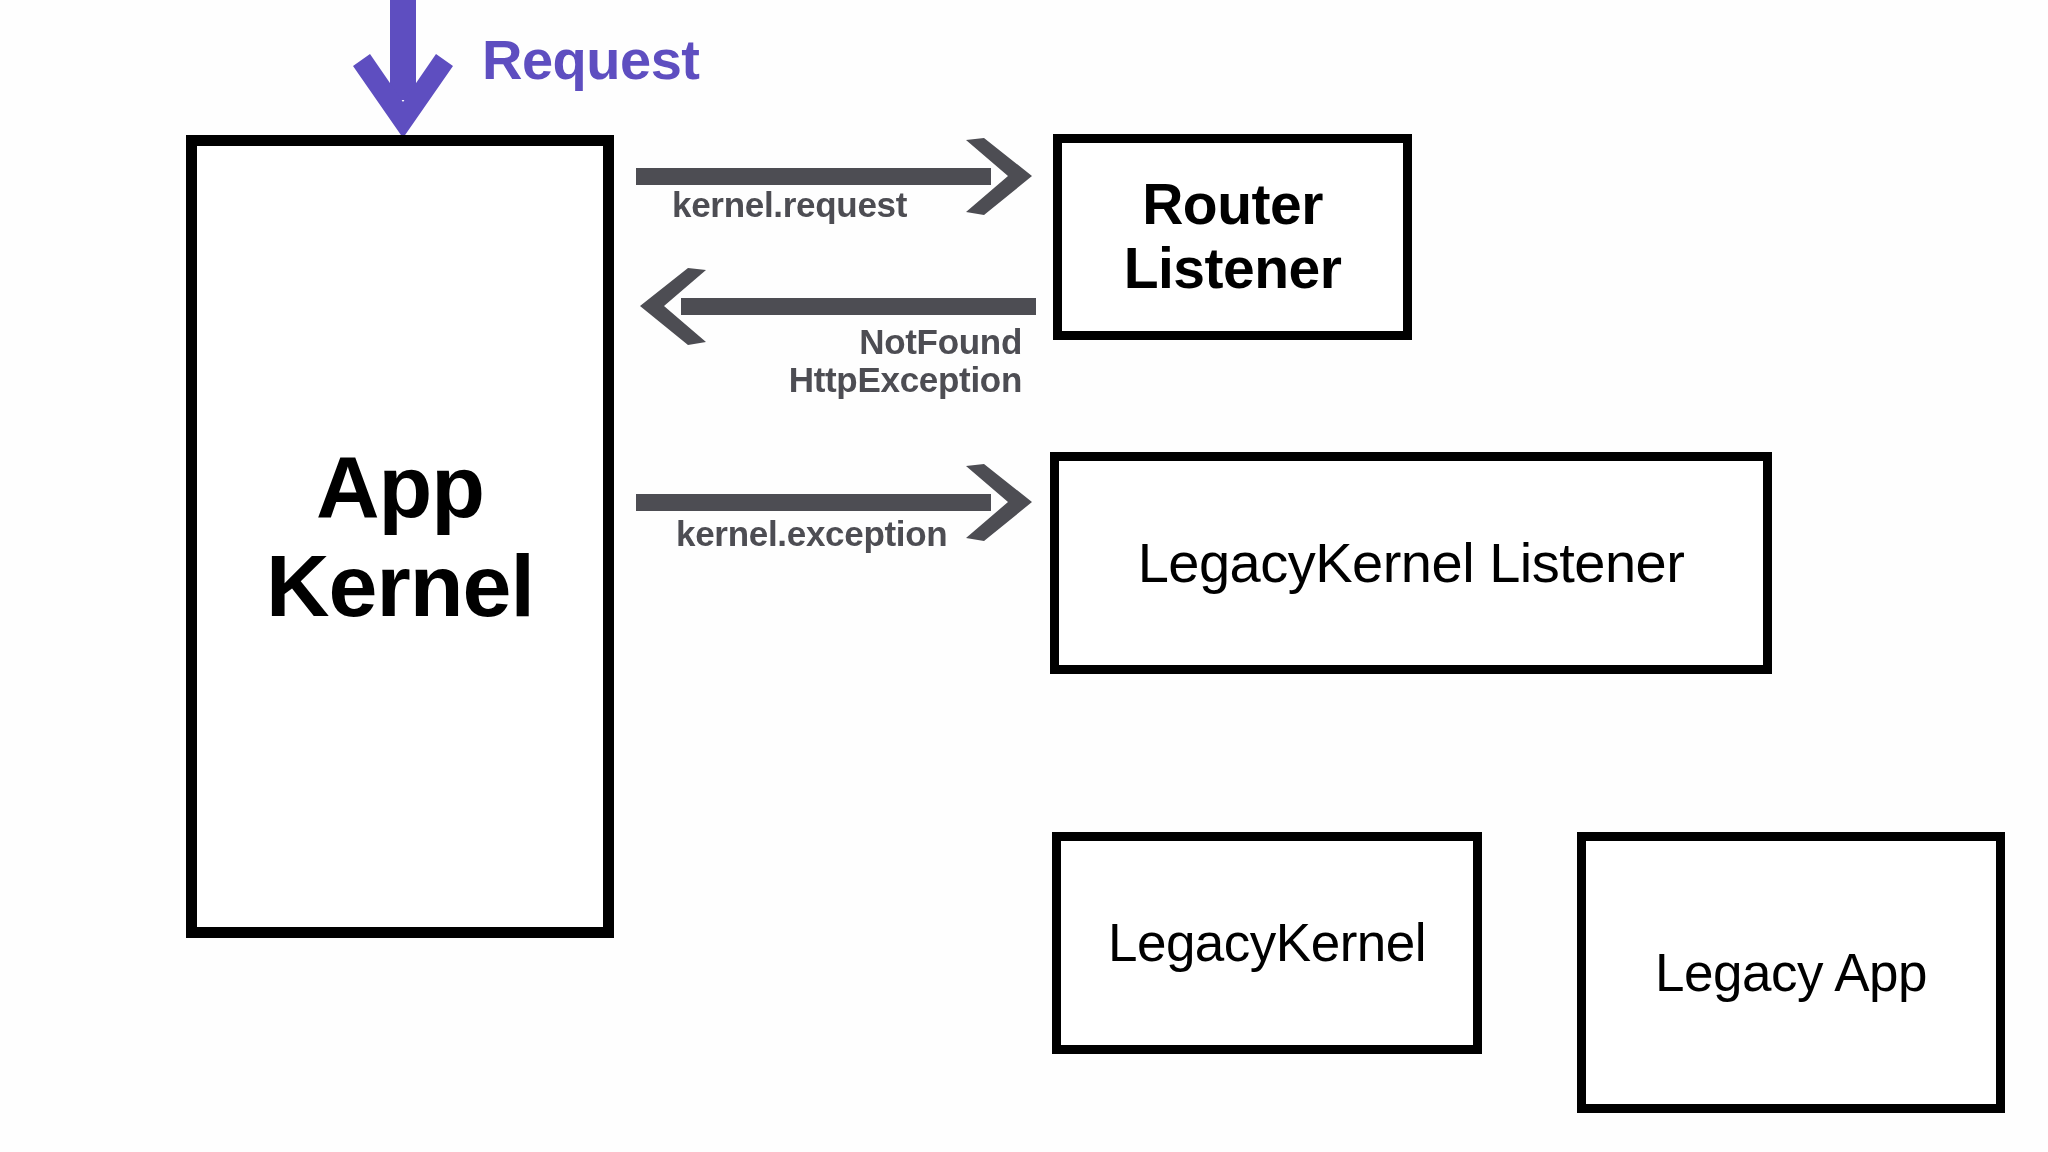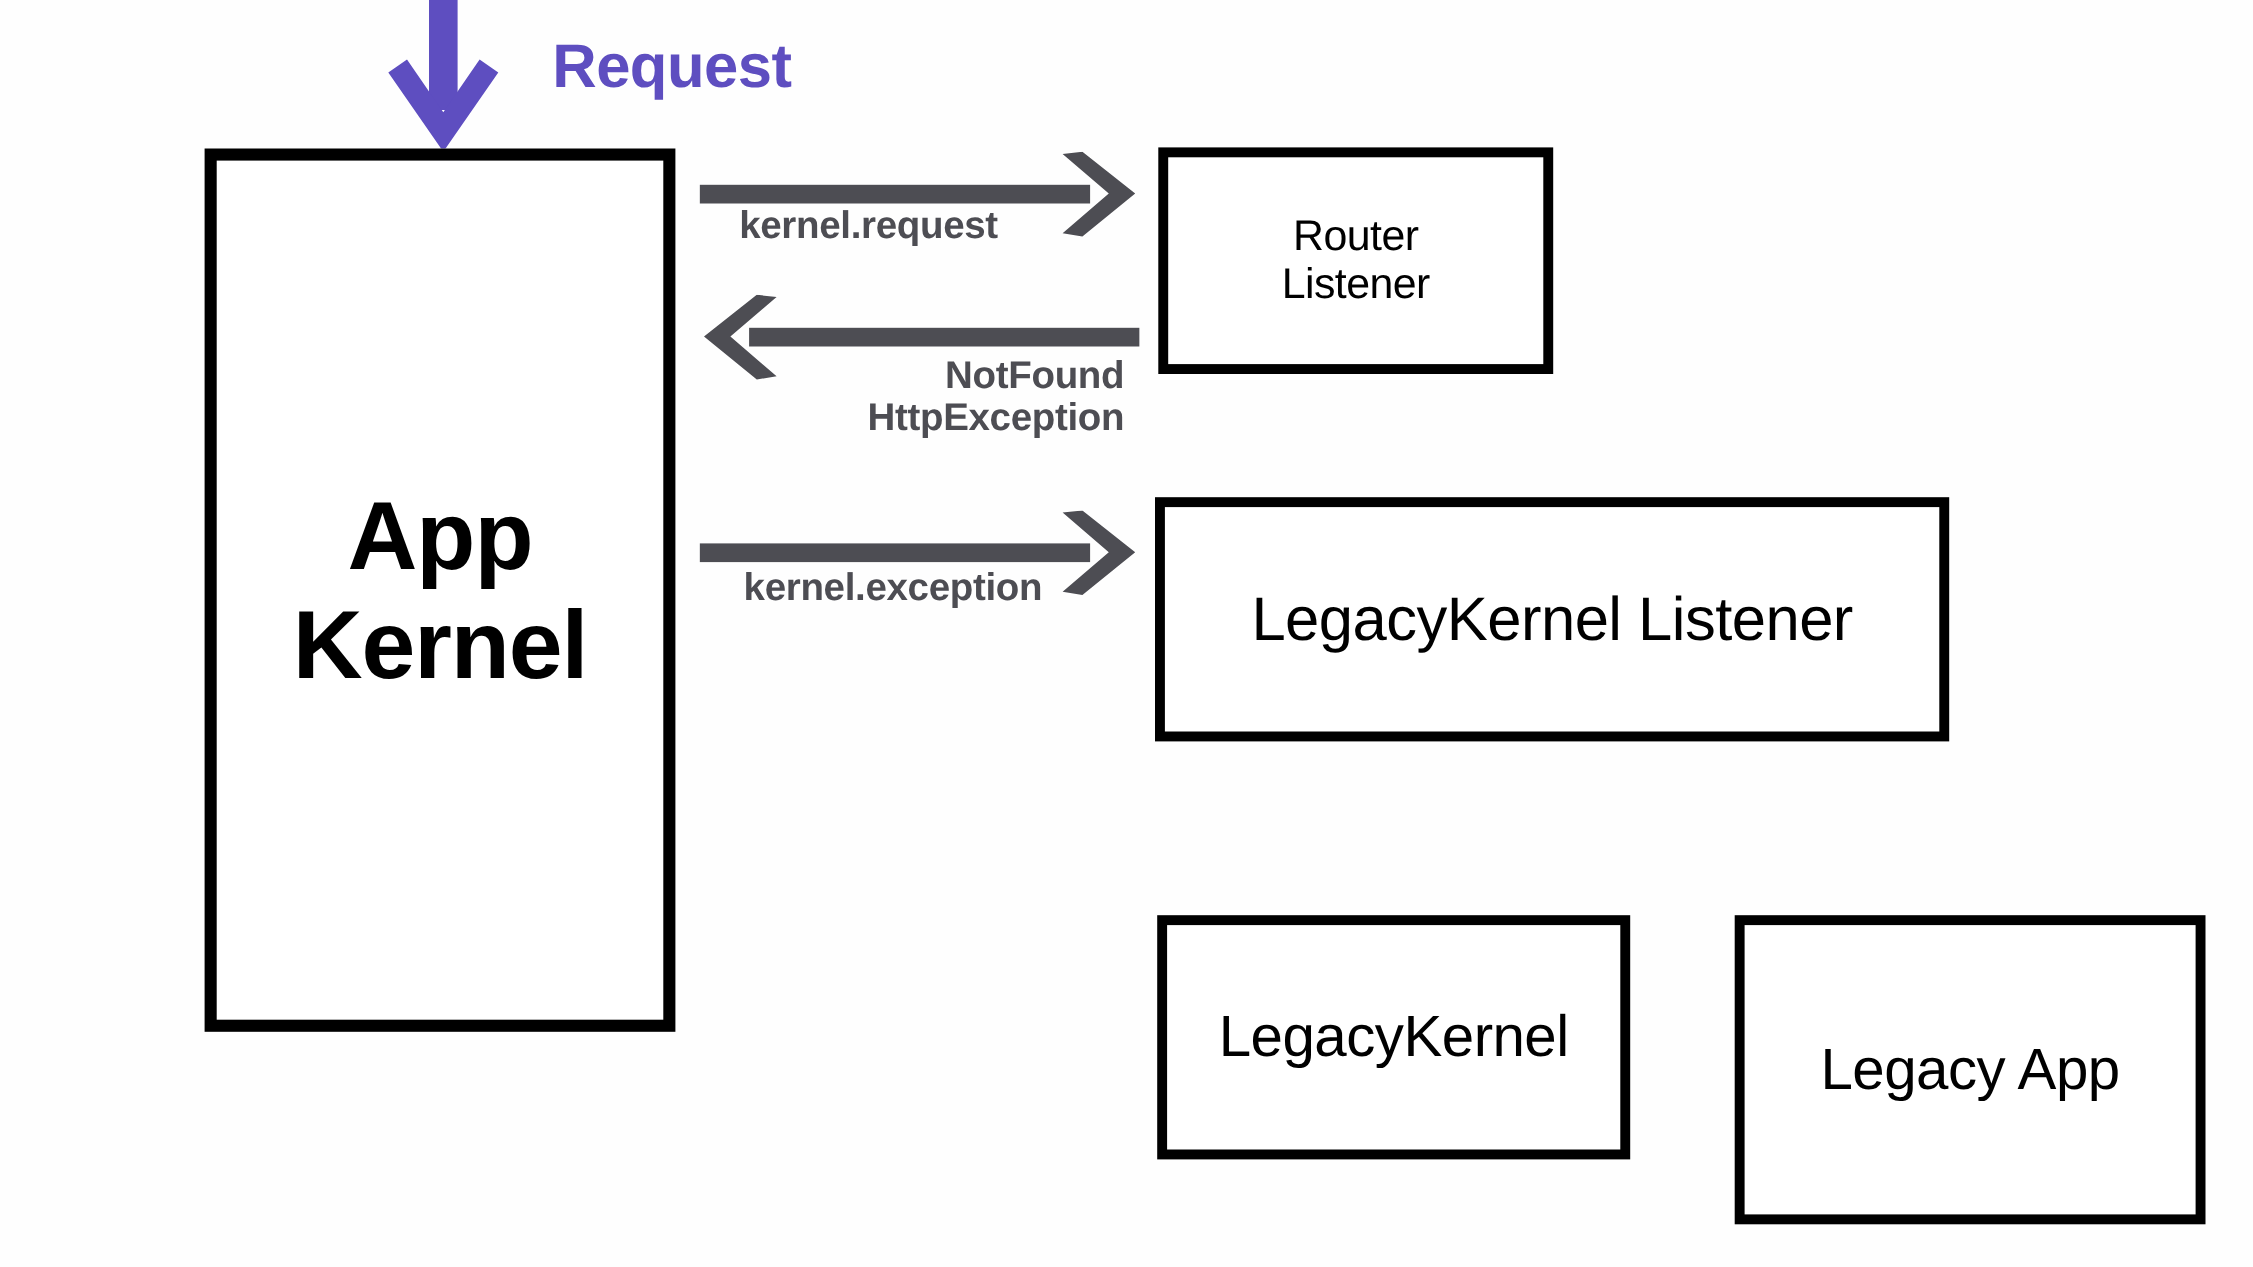--- a/index.html
+++ b/index.html
@@ -53,22 +53,22 @@
 
   
   #node-router-listener {
     left: 1053px;
     top: 134px;
     width: 359px;
     height: 206px;
     border-width: 9px;
   }
   #node-router-listener .node-label {
-    font-size: 39px;
-    font-weight: 400;
+    font-size: 57px;
+    font-weight: 700;
     letter-spacing: -0.5px;
   }
 
   
   #node-legacykernel-listener {
     left: 1050px;
     top: 452px;
     width: 722px;
     height: 222px;
     border-width: 9px;
@@ -117,21 +117,20 @@
   }
   #request-label {
     position: absolute;
     left: 482px;
     top: 27px;
     font-size: 56px;
     font-weight: 700;
     color: #5e4ec0;
     letter-spacing: -0.5px;
     white-space: nowrap;
-    margin-left: 20px;
   }
 
   
   .flow-arrow {
     position: absolute;
   }
   #arrow-kernel-request {
     left: 636px;
     top: 138px;
     width: 400px;

